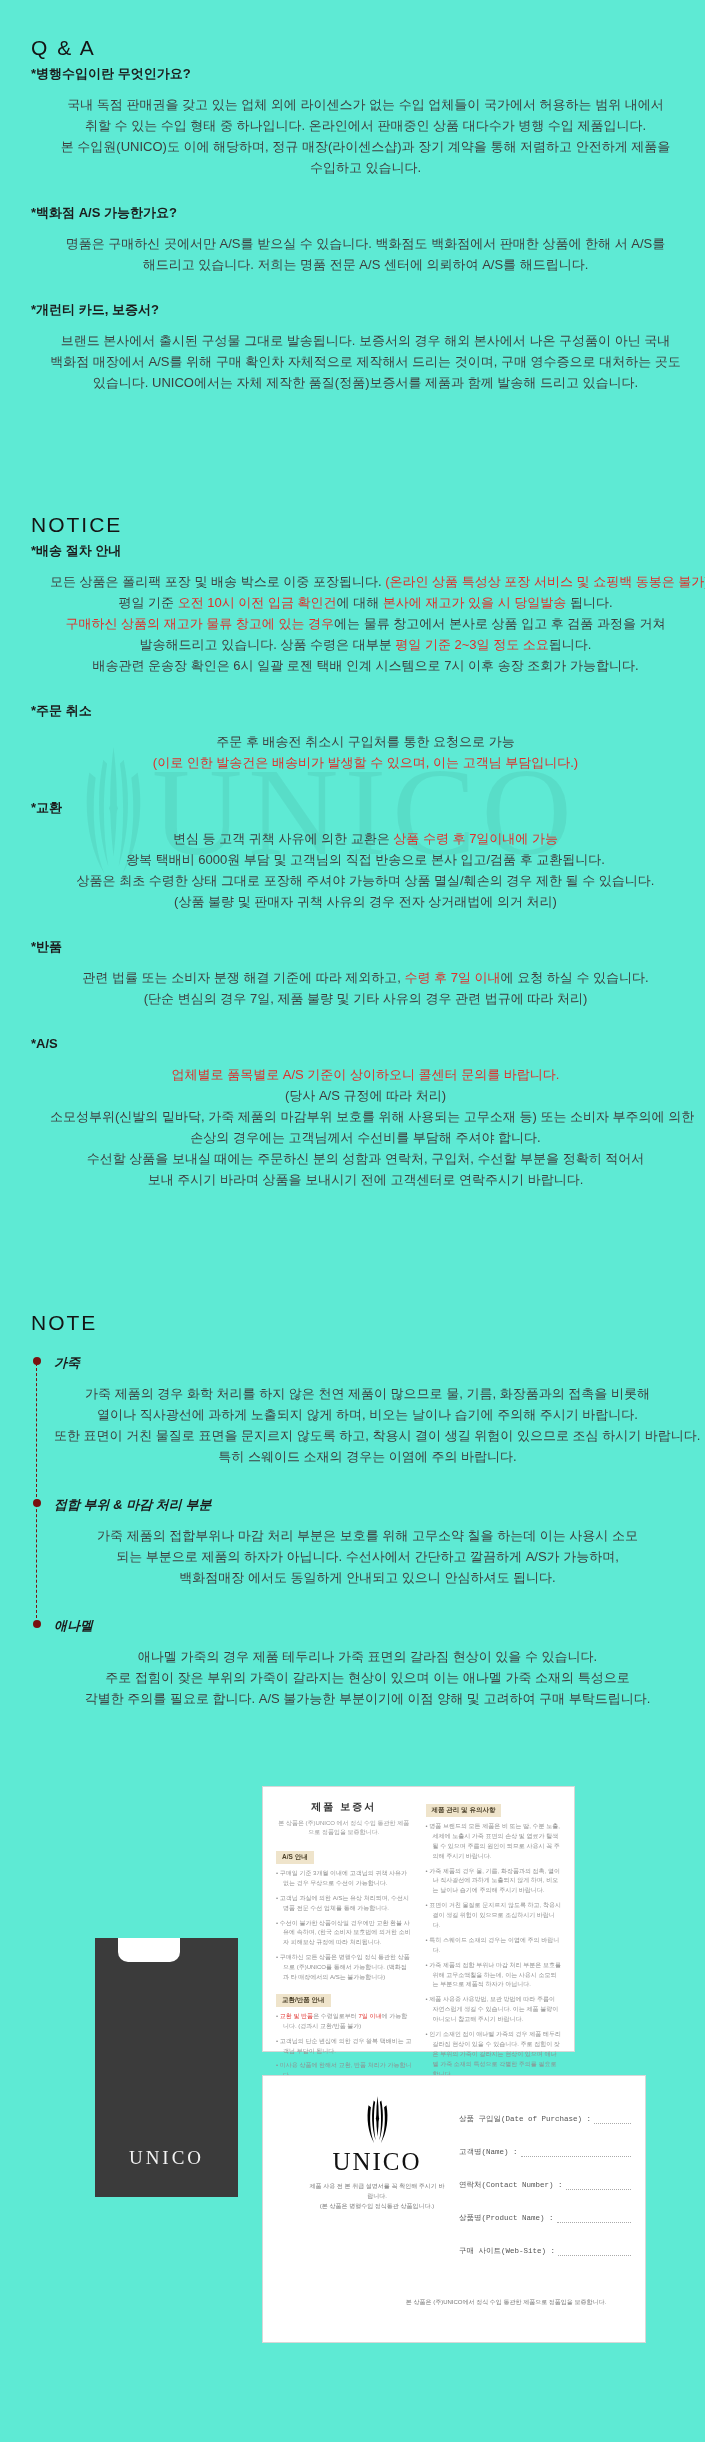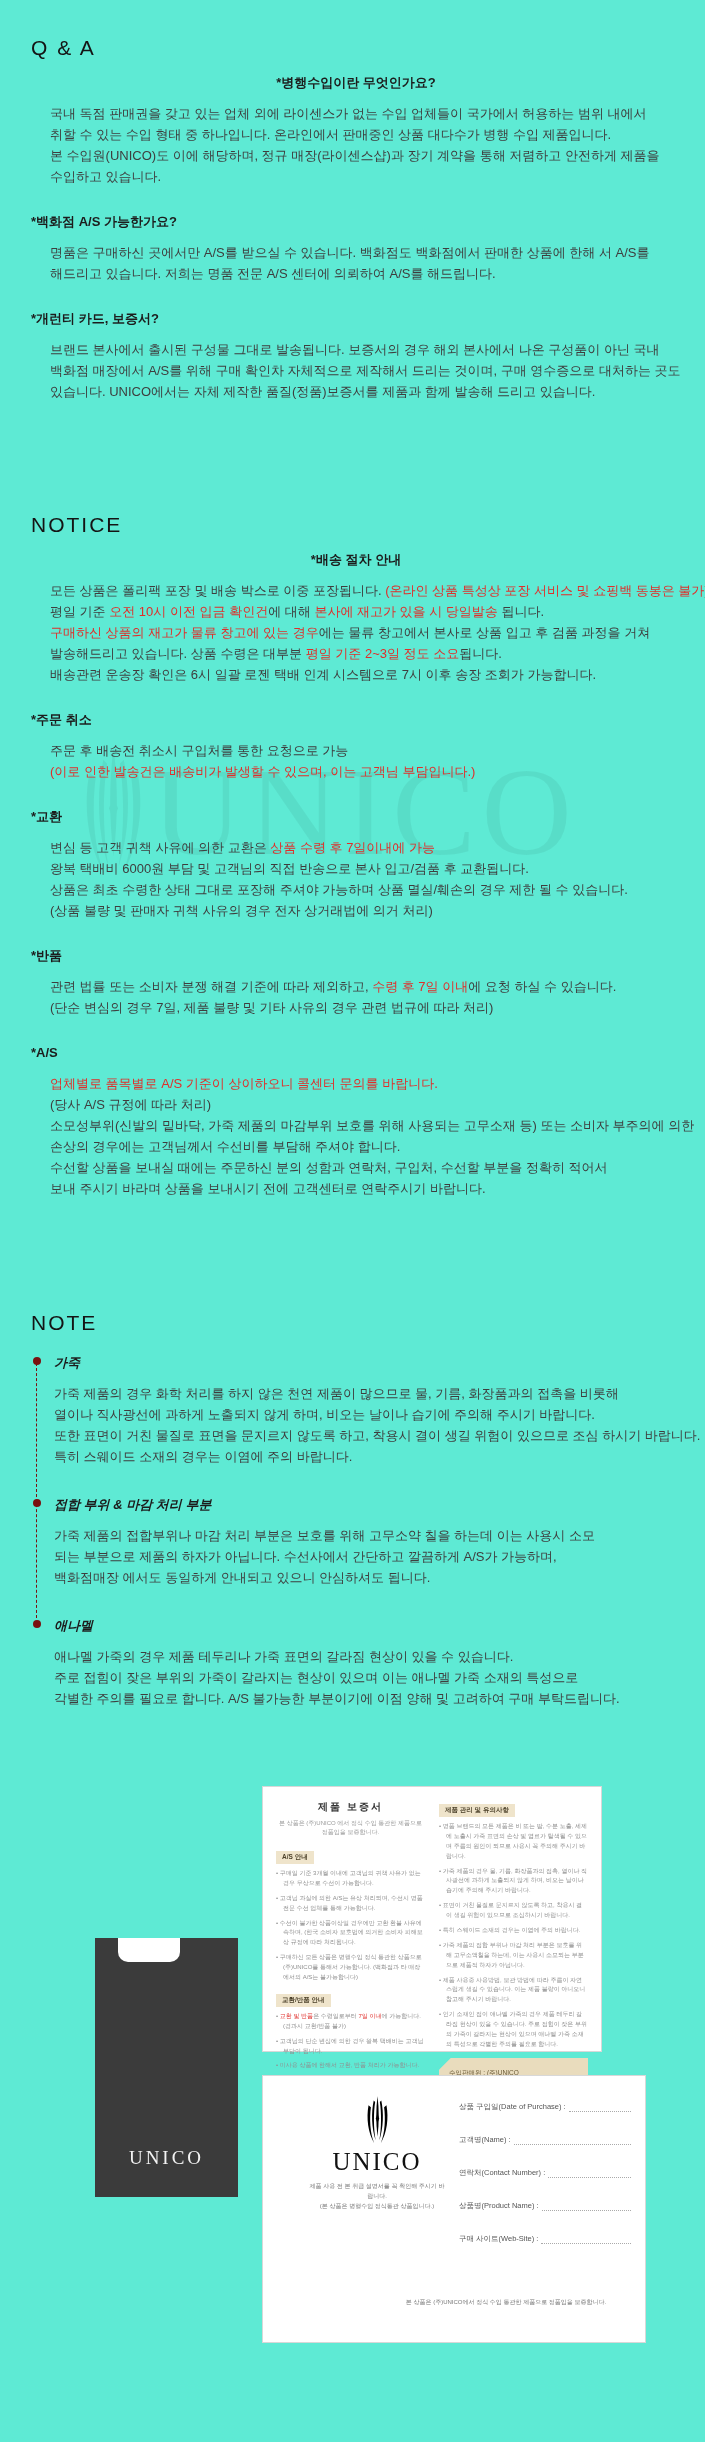--- a/index.html
+++ b/index.html
@@ -1,38 +1,38 @@
 <!DOCTYPE html>
 <html><head>
 <meta charset="utf-8">
 <style>
   html,body{margin:0;padding:0;background:#fff;}
   .page{position:relative;width:705px;height:2442px;background:#5eead4;overflow:hidden;
         font-family:"Liberation Sans","DejaVu Sans",sans-serif;color:#3e3e3e;}
   .sec{position:absolute;left:31px;width:650px;}
   .sec-h{font-size:21px;font-weight:400;letter-spacing:2px;color:#141414;margin:0;line-height:24px;}
   .blk .b-title{font-size:13px;font-weight:bold;color:#1c1c1c;margin:26px 0 12px 0;line-height:17px;}
-  .blk.first .b-title{margin-top:14px;text-align:center;}
+  .blk.first .b-title{margin-top:5px;}
   .b-lines{padding-left:19px;}
-  .b-line{margin:0;font-size:13px;line-height:21px;white-space:nowrap;}
+  .b-line{margin:0;font-size:13px;line-height:21px;white-space:nowrap;text-align:center;}
   .rd{color:#e02e2a;}
   
   #note-list{position:relative;}
   .note-line{position:absolute;left:5px;width:0;border-left:1px dashed #7a1010;}
   .note-head{position:relative;margin:28px 0 12px 0;line-height:17px;}
   .blk.first .note-head{margin-top:18px;}
   .note-dot{position:absolute;left:2px;top:4px;width:8px;height:8px;border-radius:50%;background:#7a1010;}
   .note-title{font-size:13px;font-weight:bold;color:#1c1c1c;padding-left:23px;display:inline-block;font-style:italic;}
   .note-lines{padding-left:23px;}
   
   .watermark{position:absolute;top:742px;left:75px;display:flex;align-items:center;opacity:.05;pointer-events:none;}
   .watermark .wm-text{font-family:"Liberation Serif","DejaVu Serif",serif;font-size:125px;letter-spacing:6px;color:#000;line-height:1;}
   
   #cards{position:absolute;left:0;top:1786px;width:705px;height:656px;}
-  .doc{position:absolute;left:262px;top:0;width:340px;height:266px;border:1px solid #d8d8d8;background:#fff;box-sizing:border-box;padding:11px 13px;}
+  .doc{position:absolute;left:262px;top:0;width:313px;height:266px;border:1px solid #d8d8d8;background:#fff;box-sizing:border-box;padding:11px 13px;}
   .doc-cols{display:flex;gap:14px;}
   .doc-col{width:50%;}
   .doc-title{text-align:center;font-size:10px;font-weight:bold;letter-spacing:2px;color:#333;margin:2px 0 5px 0;}
   .doc-sub{text-align:center;font-size:6px;color:#9a9a9a;margin:0 0 8px 0;}
   .doc-h{display:inline-block;background:#efe4cb;color:#4a3f28;font-size:6.5px;font-weight:bold;padding:2px 6px;margin:4px 0 5px 0;}
   .mini{font-size:6px;line-height:1.65;color:#8f8f8f;margin:0 0 5px 0;padding-left:7px;text-indent:-7px;}
   .mini::before{content:"• ";}
   .callout{background:#e9dcbd;color:#6b5b37;font-size:6px;line-height:1.7;text-align:center;padding:7px 9px;margin-top:7px;
            clip-path:polygon(10px 0,100% 0,100% calc(100% - 10px),calc(100% - 10px) 100%,0 100%,0 10px);}
   .infobox{background:#e9dcbd;color:#6b5b37;font-size:6.5px;line-height:2.1;padding:8px 10px;margin-top:8px;
@@ -40,21 +40,21 @@
   .infobox .fine{font-size:4.8px;line-height:1.5;margin-top:4px;display:block;}
   .sleeve{position:absolute;left:95px;top:152px;width:143px;height:259px;background:#3b3b3b;}
   .sleeve-notch{position:absolute;left:23px;top:0;width:62px;height:24px;background:#fff;border-bottom-left-radius:10px;border-bottom-right-radius:10px;}
   .sleeve-brand{position:absolute;left:0;right:0;bottom:28px;text-align:center;color:#f3f3f3;
                 font-family:"Liberation Serif","DejaVu Serif",serif;font-size:19px;letter-spacing:3px;}
   .form{position:absolute;left:262px;top:289px;width:384px;height:268px;border:1px solid #d8d8d8;background:#fff;box-sizing:border-box;}
   .f-logo{position:absolute;left:44px;top:18px;width:140px;text-align:center;}
   .f-word{font-family:"Liberation Serif","DejaVu Serif",serif;font-size:25px;letter-spacing:2px;color:#111;margin-top:2px;}
   .f-cap{font-size:6px;color:#777;line-height:1.7;margin-top:5px;}
   .f-fields{position:absolute;left:196px;top:26px;width:172px;}
-  .f-row{display:flex;align-items:flex-start;height:33px;}
+  .f-row{display:flex;align-items:center;height:33px;font-family:Liberation Mono, monospace;}
   .f-label{font-size:7.5px;color:#555;white-space:nowrap;}
   .f-dots{flex:1;border-bottom:1px dotted #aaa;height:9px;margin-left:3px;}
   .f-foot{position:absolute;left:120px;right:16px;top:222px;text-align:center;font-size:6px;color:#777;}
   .mark-svg{display:block;margin:0 auto;}
 </style>
 </head>
 <body>
 
 <div class="page">
 

